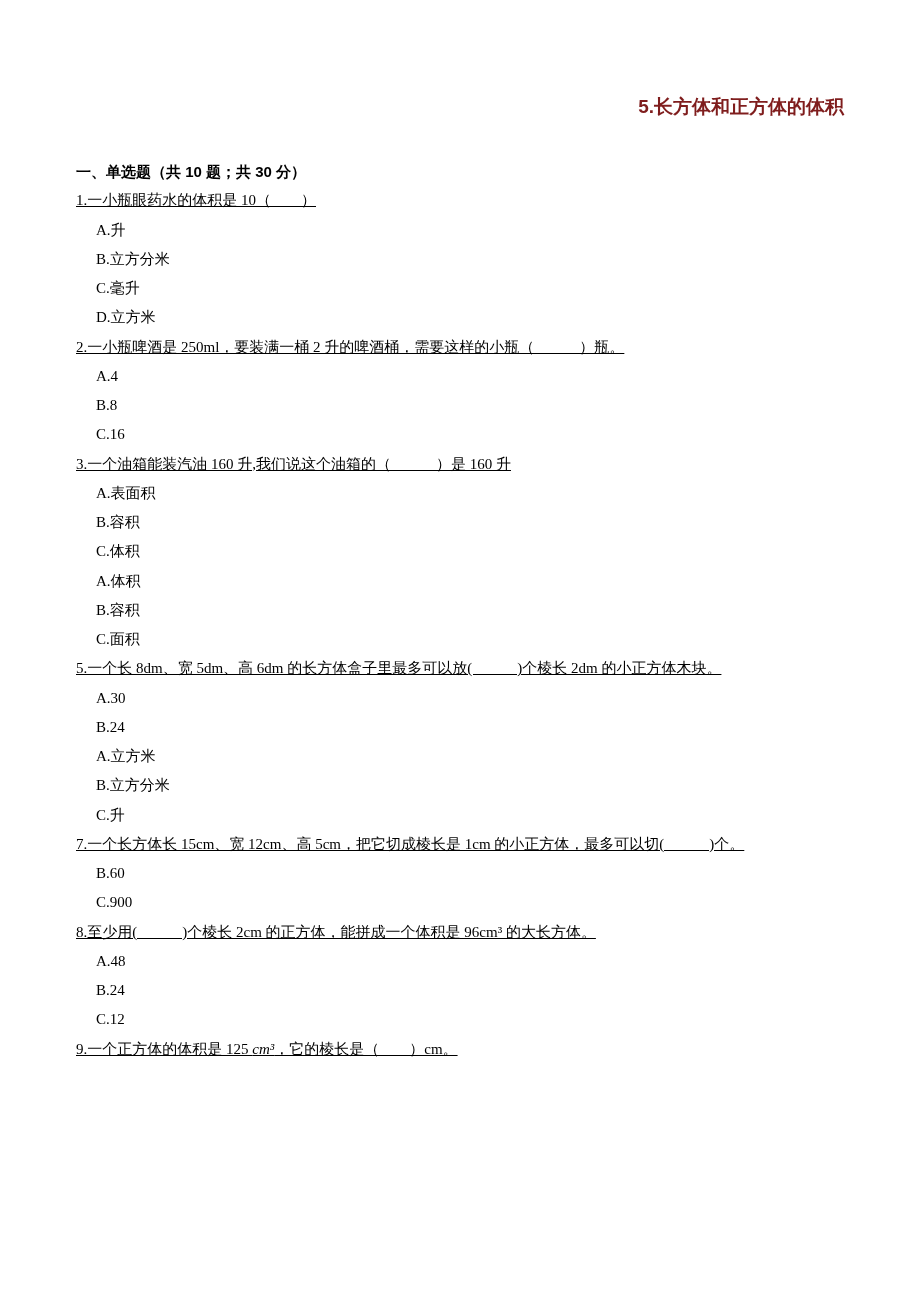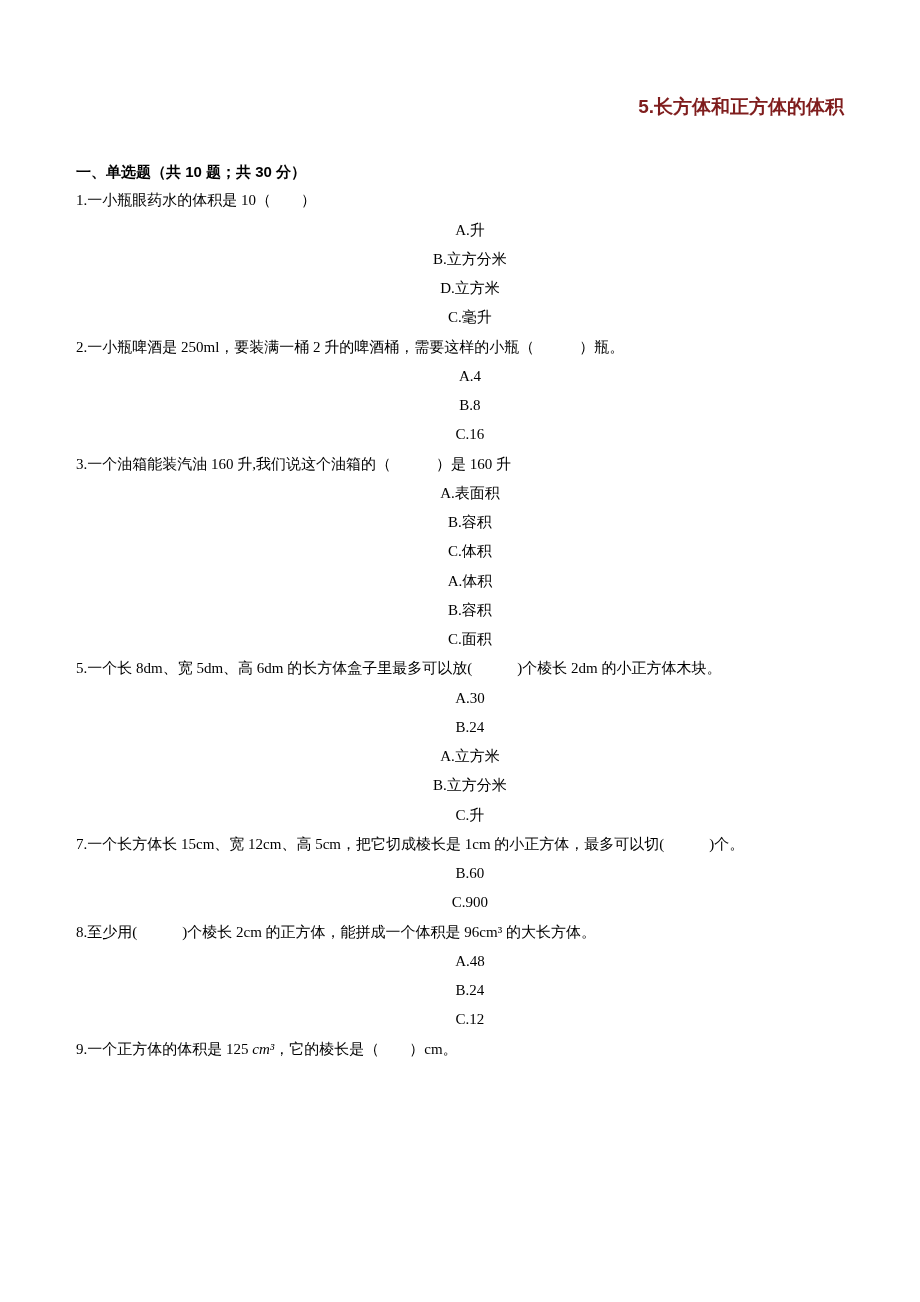--- a/index.html
+++ b/index.html
@@ -22,44 +22,44 @@
       margin-bottom: 32px;
     }
     .section-header {
       font-weight: bold;
       font-family: "SimHei", "黑体", sans-serif;
       font-size: 15px;
       margin-top: 4px;
     }
     .question {
       margin: 0;
+      text-decoration: underline;
     }
     .option {
       margin: 0;
       padding-left: 20px;
-      text-align: center;
     }
     .italic {
       font-style: italic;
       text-align: right;
     }
   </style>
 </head>
 <body>
 
 <div class="title">5.长方体和正方体的体积</div>
 
 <div class="section-header">一、单选题（共 10 题；共 30 分）</div>
 
 <div>
   <div class="question">1.一小瓶眼药水的体积是 10（　　）</div>
   <div class="option">A.升</div>
   <div class="option">B.立方分米</div>
+  <div class="option">C.毫升</div>
   <div class="option">D.立方米</div>
-  <div class="option">C.毫升</div>
 </div>
 
 <div>
   <div class="question">2.一小瓶啤酒是 250ml，要装满一桶 2 升的啤酒桶，需要这样的小瓶（　　　）瓶。</div>
   <div class="option">A.4</div>
   <div class="option">B.8</div>
   <div class="option">C.16</div>
 </div>
 
 <div>

